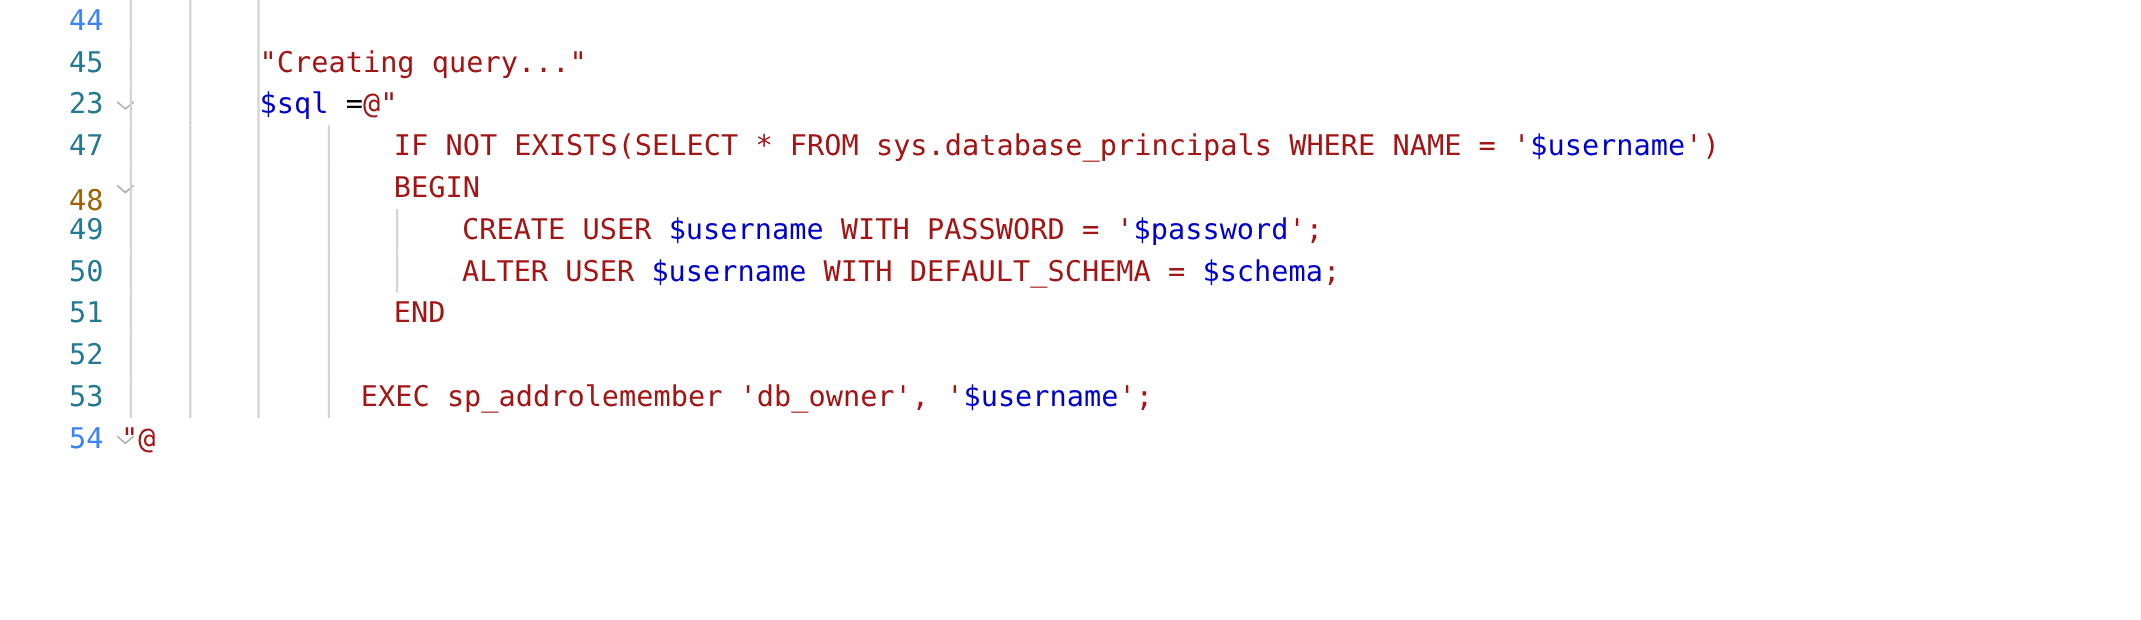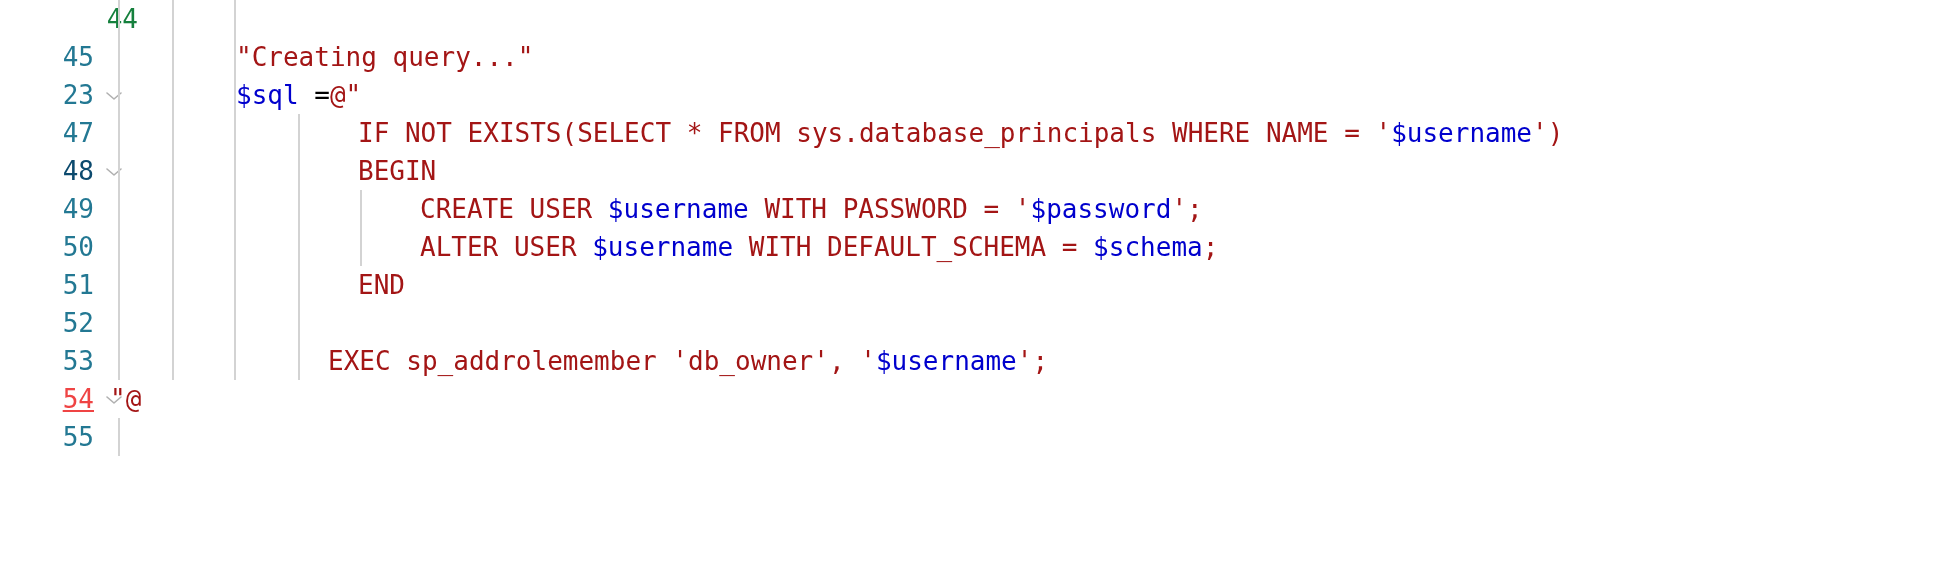--- a/index.html
+++ b/index.html
@@ -81,32 +81,31 @@
   
   .str  { color: #a31515; }
   .var  { color: #0000cd; }
   .op   { color: #000000; }
 </style>
 </head>
 <body>
 
 <div id="editor" style="background: rgb(255, 255, 255);">
   <div id="rows">
-      <div class="row"><div class="gutter" style="color: #15803d; margin-left: 44px;"><span class="linenum">44</span></div><div class="guide" style="left: 118px; background: rgb(211, 211, 211);"></div><div class="guide" style="left: 172px; background: rgb(211, 211, 211);"></div><div class="guide" style="left: 234px; background: rgb(211, 211, 211);"></div><div class="code" style="left: 110px;"></div></div>
+      <div class="row"><div class="gutter" style="color: #3b82f6;"><span class="linenum">44</span></div><div class="guide" style="left: 118px; background: rgb(211, 211, 211);"></div><div class="guide" style="left: 172px; background: rgb(211, 211, 211);"></div><div class="guide" style="left: 234px; background: rgb(211, 211, 211);"></div><div class="code" style="left: 110px;"></div></div>
       <div class="row"><div class="gutter" style="color: rgb(35, 120, 147);"><span class="linenum">45</span></div><div class="guide" style="left: 118px; background: rgb(211, 211, 211);"></div><div class="guide" style="left: 172px; background: rgb(211, 211, 211);"></div><div class="guide" style="left: 234px; background: rgb(211, 211, 211);"></div><div class="code" style="left: 236px;"><span class="str" style="color: rgb(163, 21, 21);">"Creating query..."</span></div></div>
       <div class="row"><div class="gutter" style="color: rgb(35, 120, 147);"><span class="linenum">23</span></div><div class="fold"><svg width="20" height="12" viewBox="0 0 20 12">
             <polyline points="3,3 10,9 17,3" fill="none" stroke="#b0b0b0" stroke-width="1.6" stroke-linecap="round" stroke-linejoin="round"></polyline>
           </svg></div><div class="guide" style="left: 118px; background: rgb(211, 211, 211);"></div><div class="guide" style="left: 172px; background: rgb(211, 211, 211);"></div><div class="guide" style="left: 234px; background: rgb(211, 211, 211);"></div><div class="code" style="left: 236px;"><span class="var" style="color: rgb(0, 0, 205);">$sql</span><span class="op" style="color: rgb(0, 0, 0);"> =</span><span class="str" style="color: rgb(163, 21, 21);">@"</span></div></div>
       <div class="row"><div class="gutter" style="color: rgb(35, 120, 147);"><span class="linenum">47</span></div><div class="guide" style="left: 118px; background: rgb(211, 211, 211);"></div><div class="guide" style="left: 172px; background: rgb(211, 211, 211);"></div><div class="guide" style="left: 234px; background: rgb(211, 211, 211);"></div><div class="guide" style="left: 298px; background: rgb(211, 211, 211);"></div><div class="code" style="left: 358px;"><span class="str" style="color: rgb(163, 21, 21);">IF NOT EXISTS(SELECT * FROM sys.database_principals WHERE NAME = '</span><span class="var" style="color: rgb(0, 0, 205);">$username</span><span class="str" style="color: rgb(163, 21, 21);">')</span></div></div>
-      <div class="row"><div class="gutter" style="color: #0c4a6e;"><span class="linenum">48</span></div><div class="fold"><svg width="20" height="12" viewBox="0 0 20 12">
+      <div class="row"><div class="gutter" style="color: #a16207; margin-top: 12px;"><span class="linenum">48</span></div><div class="fold"><svg width="20" height="12" viewBox="0 0 20 12">
             <polyline points="3,3 10,9 17,3" fill="none" stroke="#b0b0b0" stroke-width="1.6" stroke-linecap="round" stroke-linejoin="round"></polyline>
           </svg></div><div class="guide" style="left: 118px; background: rgb(211, 211, 211);"></div><div class="guide" style="left: 172px; background: rgb(211, 211, 211);"></div><div class="guide" style="left: 234px; background: rgb(211, 211, 211);"></div><div class="guide" style="left: 298px; background: rgb(211, 211, 211);"></div><div class="code" style="left: 358px;"><span class="str" style="color: rgb(163, 21, 21);">BEGIN</span></div></div>
       <div class="row"><div class="gutter" style="color: rgb(35, 120, 147);"><span class="linenum">49</span></div><div class="guide" style="left: 118px; background: rgb(211, 211, 211);"></div><div class="guide" style="left: 172px; background: rgb(211, 211, 211);"></div><div class="guide" style="left: 234px; background: rgb(211, 211, 211);"></div><div class="guide" style="left: 298px; background: rgb(211, 211, 211);"></div><div class="guide" style="left: 360px; background: rgb(211, 211, 211);"></div><div class="code" style="left: 420px;"><span class="str" style="color: rgb(163, 21, 21);">CREATE USER </span><span class="var" style="color: rgb(0, 0, 205);">$username</span><span class="str" style="color: rgb(163, 21, 21);"> WITH PASSWORD = '</span><span class="var" style="color: rgb(0, 0, 205);">$password</span><span class="str" style="color: rgb(163, 21, 21);">';</span></div></div>
       <div class="row"><div class="gutter" style="color: rgb(35, 120, 147);"><span class="linenum">50</span></div><div class="guide" style="left: 118px; background: rgb(211, 211, 211);"></div><div class="guide" style="left: 172px; background: rgb(211, 211, 211);"></div><div class="guide" style="left: 234px; background: rgb(211, 211, 211);"></div><div class="guide" style="left: 298px; background: rgb(211, 211, 211);"></div><div class="guide" style="left: 360px; background: rgb(211, 211, 211);"></div><div class="code" style="left: 420px;"><span class="str" style="color: rgb(163, 21, 21);">ALTER USER </span><span class="var" style="color: rgb(0, 0, 205);">$username</span><span class="str" style="color: rgb(163, 21, 21);"> WITH DEFAULT_SCHEMA = </span><span class="var" style="color: rgb(0, 0, 205);">$schema</span><span class="str" style="color: rgb(163, 21, 21);">;</span></div></div>
       <div class="row"><div class="gutter" style="color: rgb(35, 120, 147);"><span class="linenum">51</span></div><div class="guide" style="left: 118px; background: rgb(211, 211, 211);"></div><div class="guide" style="left: 172px; background: rgb(211, 211, 211);"></div><div class="guide" style="left: 234px; background: rgb(211, 211, 211);"></div><div class="guide" style="left: 298px; background: rgb(211, 211, 211);"></div><div class="code" style="left: 358px;"><span class="str" style="color: rgb(163, 21, 21);">END</span></div></div>
       <div class="row"><div class="gutter" style="color: rgb(35, 120, 147);"><span class="linenum">52</span></div><div class="guide" style="left: 118px; background: rgb(211, 211, 211);"></div><div class="guide" style="left: 172px; background: rgb(211, 211, 211);"></div><div class="guide" style="left: 234px; background: rgb(211, 211, 211);"></div><div class="guide" style="left: 298px; background: rgb(211, 211, 211);"></div><div class="code" style="left: 110px;"></div></div>
       <div class="row"><div class="gutter" style="color: rgb(35, 120, 147);"><span class="linenum">53</span></div><div class="guide" style="left: 118px; background: rgb(211, 211, 211);"></div><div class="guide" style="left: 172px; background: rgb(211, 211, 211);"></div><div class="guide" style="left: 234px; background: rgb(211, 211, 211);"></div><div class="guide" style="left: 298px; background: rgb(211, 211, 211);"></div><div class="code" style="left: 328px;"><span class="str" style="color: rgb(163, 21, 21);">EXEC sp_addrolemember 'db_owner', '</span><span class="var" style="color: rgb(0, 0, 205);">$username</span><span class="str" style="color: rgb(163, 21, 21);">';</span></div></div>
-      <div class="row"><div class="gutter" style="color: #ef4444; text-decoration: underline;"><span class="linenum">54</span></div><div class="fold"><svg width="20" height="12" viewBox="0 0 20 12">
+      <div class="row"><div class="gutter" style="color: #3b82f6;"><span class="linenum">54</span></div><div class="fold"><svg width="20" height="12" viewBox="0 0 20 12">
             <polyline points="3,3 10,9 17,3" fill="none" stroke="#b0b0b0" stroke-width="1.6" stroke-linecap="round" stroke-linejoin="round"></polyline>
           </svg></div><div class="code" style="left: 110px;"><span class="str" style="color: rgb(163, 21, 21);">"@</span></div></div>
-      <div class="row"><div class="gutter" style="color: rgb(35, 120, 147);"><span class="linenum">55</span></div><div class="guide" style="left: 118px; background: rgb(211, 211, 211);"></div><div class="code" style="left: 110px;"></div></div>
     </div>
 </div>
 
 </body></html>

